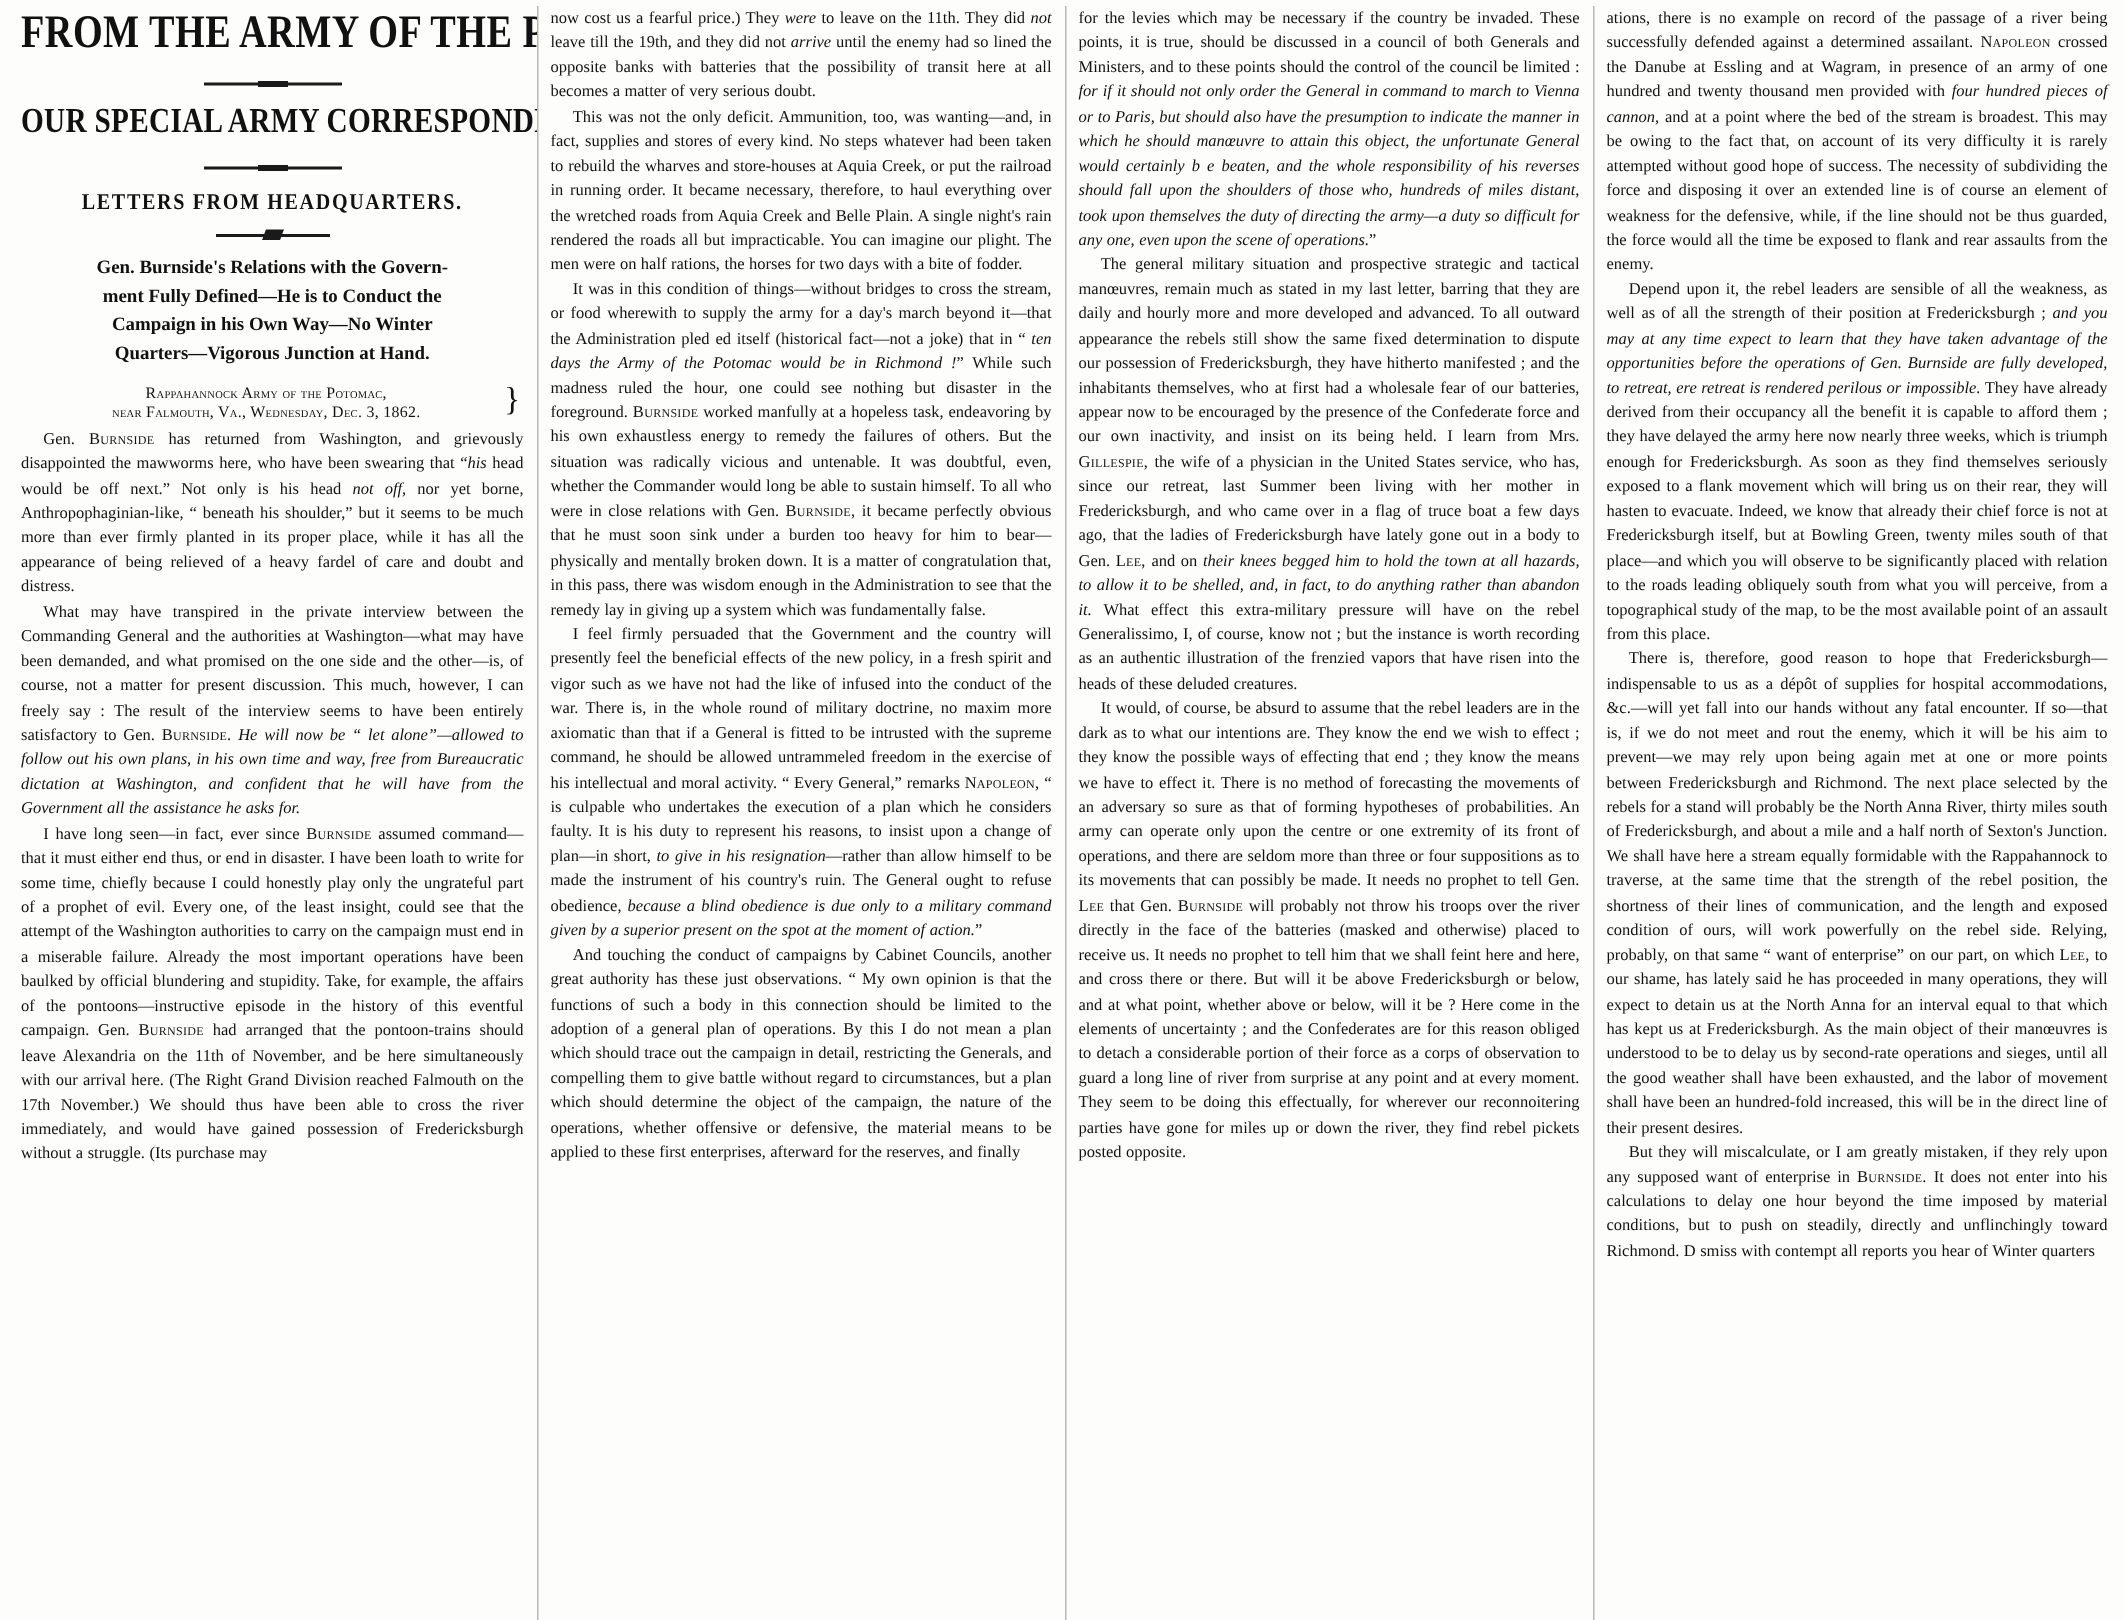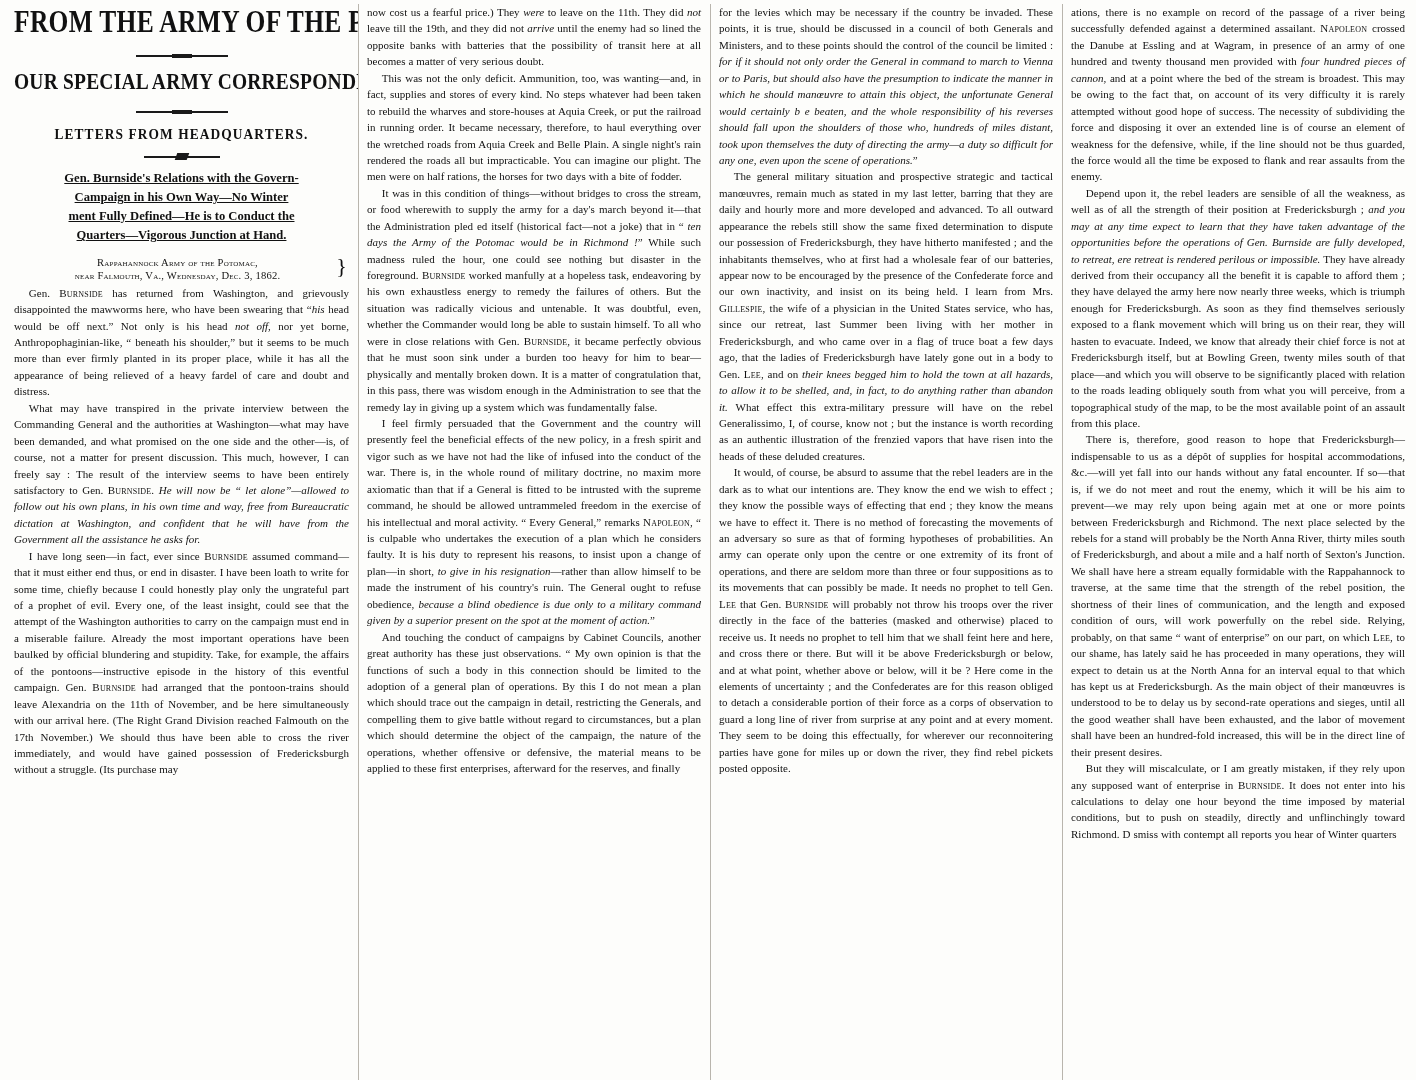--- a/index.html
+++ b/index.html
@@ -107,21 +107,20 @@
     width: 12px; height: 7px;
     background: #1a1a1a;
     transform: skewX(-20deg);
   }
   .hl-summary {
     font-weight: bold;
     font-size: 12.6px;
     line-height: 1.52;
     text-align: center;
     margin: 0;
-    text-decoration: underline;
   }
   .dateline {
     font-size: 10.6px;
     line-height: 1.28;
     text-align: center;
     margin: 10px 0 2px 0;
     font-variant: small-caps;
     letter-spacing: 0.2px;
     position: relative;
     padding-right: 8px;
@@ -162,22 +161,22 @@
     <div class="col-inner">
       <div class="masthead">
         <h1 class="hl-main">FROM THE ARMY OF THE POTOMAC.</h1>
         <div class="rule-long"></div>
         <h2 class="hl-sub">OUR SPECIAL ARMY CORRESPONDENCE.</h2>
         <div class="rule-long"></div>
         <h3 class="hl-deck">LETTERS FROM HEADQUARTERS.</h3>
         <div class="rule-dia"></div>
         <div class="hl-summary">
           <div>Gen. Burnside's Relations with the Govern-</div>
+          <div>ment Fully Defined—He is to Conduct the</div>
           <div>Campaign in his Own Way—No Winter</div>
-          <div>ment Fully Defined—He is to Conduct the</div>
           <div>Quarters—Vigorous Junction at Hand.</div>
         </div>
         <div class="dateline">
           <span class="brace">}</span>
           <span class="dl1">Rappahannock Army of the Potomac,</span>
           <span class="dl2">near Falmouth, Va., Wednesday, Dec. 3, 1862.</span>
         </div>
       </div>
       <div class="body-col">
           <p class="bt"><span>Gen. </span><span class="sc">Burnside</span><span> has returned from Washington, and grievously disappointed the mawworms here, who have been swearing that “</span><i>his</i><span> head would be off next.” Not only is his head </span><i>not off,</i><span> nor yet borne, Anthropophaginian-like, “ beneath his shoulder,” but it seems to be much more than ever firmly planted in its proper place, while it has all the appearance of being relieved of a heavy fardel of care and doubt and distress.</span></p>

